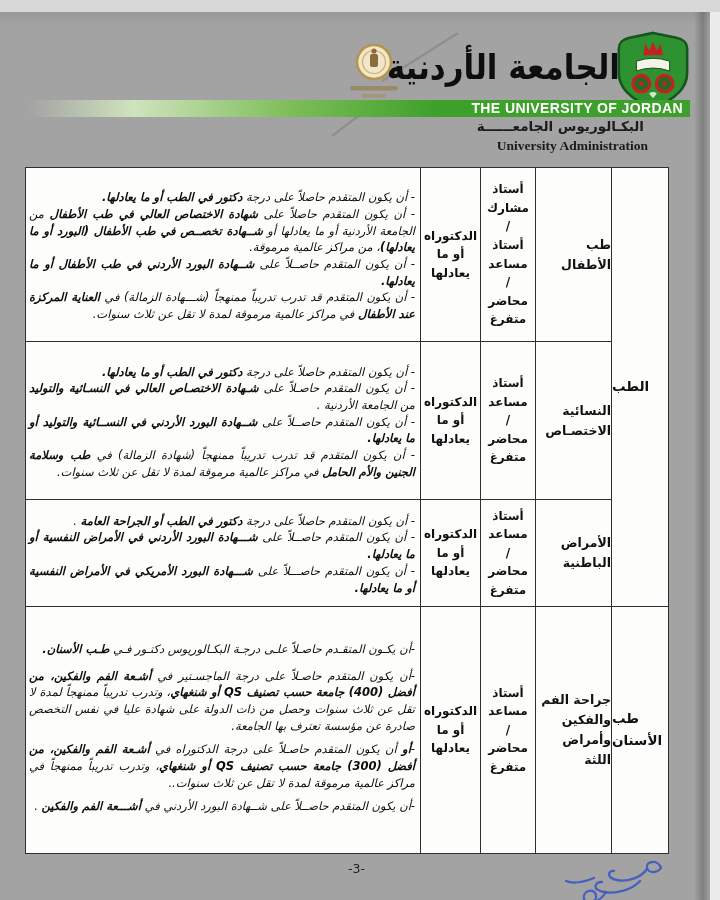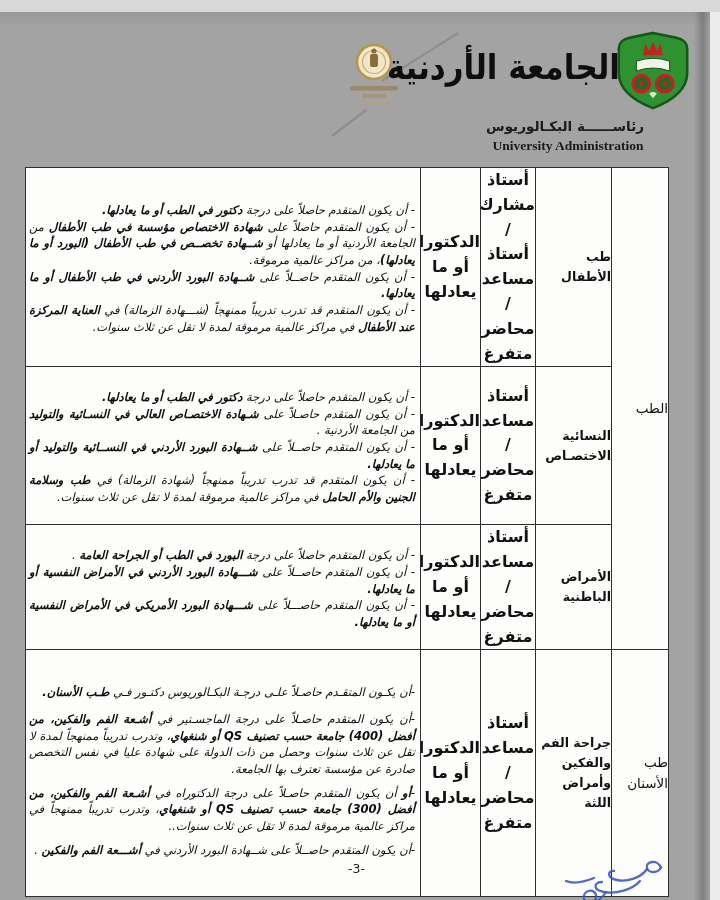--- a/index.html
+++ b/index.html
@@ -41,36 +41,36 @@
   .banner-text{
     position:absolute;right:7px;top:0;height:17px;line-height:17px;
     color:#ffffff;font-family:"Liberation Sans","DejaVu Sans",sans-serif;
     font-weight:bold;font-size:14px;letter-spacing:.4px;white-space:nowrap;
   }
   .admin-ar{
     position:absolute;right:76px;top:106px;width:150px;text-align:center;
     direction:rtl;font-weight:bold;font-size:13.5px;color:#1c1c1c;white-space:nowrap;
   }
   .admin-en{
-    position:absolute;right:72px;top:126px;width:160px;text-align:center;
+    position:absolute;right:72px;top:126px;width:160px;text-align:right;
     font-family:"Liberation Serif","DejaVu Serif",serif;font-weight:bold;
     font-size:13.5px;color:#1a1a1a;white-space:nowrap;
   }
   
   table.qual{
     position:absolute;left:25px;top:155px;width:643px;
     border-collapse:collapse;table-layout:fixed;direction:rtl;
   }
   table.qual td{
     border:1.4px solid var(--border-dark);vertical-align:middle;
     color:#111;overflow:hidden;background:#fdfdfc;
   }
-  td.c-faculty{font-weight:normal;font-size:13.5px;text-align:right;white-space:pre-line;line-height:1.6;}
+  td.c-faculty{font-weight:bold;font-size:13.5px;text-align:left;white-space:pre-line;line-height:1.6;}
   td.c-spec{font-weight:bold;font-size:12.5px;white-space:pre-line;line-height:1.6;}
-  td.c-rank,td.c-degree{font-weight:bold;font-size:16px;text-align:center;white-space:pre-line;line-height:1.55;}
+  td.c-rank,td.c-degree{font-weight:bold;font-size:12px;text-align:center;white-space:pre-line;line-height:1.55;}
   td.c-req{vertical-align:top;padding:3px 5px 0 3px;}
   .req-line{
     direction:rtl;text-align:justify;font-size:11.5px;line-height:1.45;color:#0d0d0d;font-style:italic;
   }
   .reqs--spaced .req-line{margin-bottom:7px;}
   .reqs--spaced .req-line:first-child{margin-bottom:10px;}
   .req-line b{font-weight:bold;}
   tr.r1{height:174px;} tr.r2{height:158px;} tr.r3{height:107px;} tr.r4{height:247px;}
   
   .page-number{position:absolute;left:348px;top:849px;font-size:12.5px;color:#222;}
@@ -107,22 +107,25 @@
     <path d="M42,4 L66,9 C74,11 77,14 77,20 L77,45 C77,63 60,74 42,81 C24,74 7,63 7,45 L7,20 C7,14 10,11 18,9 Z" fill="var(--shield-green)" stroke="var(--shield-dark)" stroke-width="2.6"></path>
     <path d="M32,27 L52,27 L50,15 L46,22 L42,13 L38,22 L34,15 Z" fill="var(--crown-red)"></path>
     <path d="M25,33 Q42,27 59,33 L59,43 Q42,37 25,43 Z" fill="#f4f3ea" stroke="#1a4d1a" stroke-width="1"></path>
     <circle cx="30" cy="56" r="8.5" fill="#236b25" stroke="var(--crown-red)" stroke-width="3.4"></circle>
     <circle cx="54" cy="56" r="8.5" fill="#236b25" stroke="var(--crown-red)" stroke-width="3.4"></circle>
     <circle cx="30" cy="56" r="2.4" fill="var(--crown-red)"></circle>
     <circle cx="54" cy="56" r="2.4" fill="var(--crown-red)"></circle>
     <path d="M38,66 Q42,63 46,66 L42,71 Z" fill="#d7e8c8"></path>
   </svg>
 
-
-  <div class="admin-ar">رئاســــــة البكـالوريوس</div>
+  <div class="banner">
+    <span class="banner-text">THE UNIVERSITY OF JORDAN</span>
+  </div>
+
+  <div class="admin-ar">البكـالوريوس الجامعــــــة</div>
   <div class="admin-en">University Administration</div>
 
   <table class="qual">
     <colgroup>
       <col style="width:57px">
         <col style="width:76px">
         <col style="width:55px">
       <col style="width:60px">
         <col style="width:395px">
     </colgroup>
@@ -136,21 +139,21 @@
 أستاذ
 مساعد
 /
 محاضر
 متفرغ</td>
       <td class="c-degree">الدكتوراه
 أو ما
 يعادلها</td>
       <td class="c-req">
             <div class="req-line">- أن يكون المتقدم حاصلاً على درجة <b>دكتور في الطب أو ما يعادلها.</b></div>
-            <div class="req-line">- أن يكون المتقدم حاصلاً على <b>شهادة الاختصاص مؤسسة في طب الأطفال</b> من الجامعة الأردنية أو ما يعادلها أو <b>شــهادة تخصــص في طب الأطفال (البورد أو ما يعادلها)</b>، من مراكز عالمية مرموقة.</div>
+            <div class="req-line">- أن يكون المتقدم حاصلاً على <b>شهادة الاختصاص العالي في طب الأطفال</b> من الجامعة الأردنية أو ما يعادلها أو <b>شــهادة تخصــص في طب الأطفال (البورد أو ما يعادلها)</b>، من مراكز عالمية مرموقة.</div>
             <div class="req-line">- أن يكون المتقدم حاصــلاً على <b>شــهادة البورد الأردني في طب الأطفال أو ما يعادلها.</b></div>
             <div class="req-line">- أن يكون المتقدم قد تدرب تدريباً ممنهجاً (شـــهادة الزمالة) في <b>العناية المركزة عند الأطفال</b> في مراكز عالمية مرموقة لمدة لا تقل عن ثلاث سنوات.</div>
           </td>
     </tr>
     <tr class="r2">
       <td class="c-spec">النسائية
 الاختصـاص</td>
       <td class="c-rank">أستاذ
 مساعد
 /
@@ -171,21 +174,21 @@
 الباطنية</td>
       <td class="c-rank">أستاذ
 مساعد
 /
 محاضر
 متفرغ</td>
       <td class="c-degree">الدكتوراه
 أو ما
 يعادلها</td>
       <td class="c-req">
-            <div class="req-line">- أن يكون المتقدم حاصلاً على درجة <b>البورد في الطب أو الجراحة العامة</b> .</div>
+            <div class="req-line">- أن يكون المتقدم حاصلاً على درجة <b>دكتور في الطب أو الجراحة العامة</b> .</div>
             <div class="req-line">- أن يكون المتقدم حاصــلاً على <b>شـــهادة البورد الأردني في الأمراض النفسية أو ما يعادلها.</b></div>
             <div class="req-line">- أن يكون المتقدم حاصـــلاً على <b>شـــهادة البورد الأمريكي في الأمراض النفسية أو ما يعادلها.</b></div>
           </td>
     </tr>
     <tr class="r4">
       <td class="c-faculty">طب
 الأسنان</td>
       <td class="c-spec">جراحة الفم
 والفكين
 وأمراض

